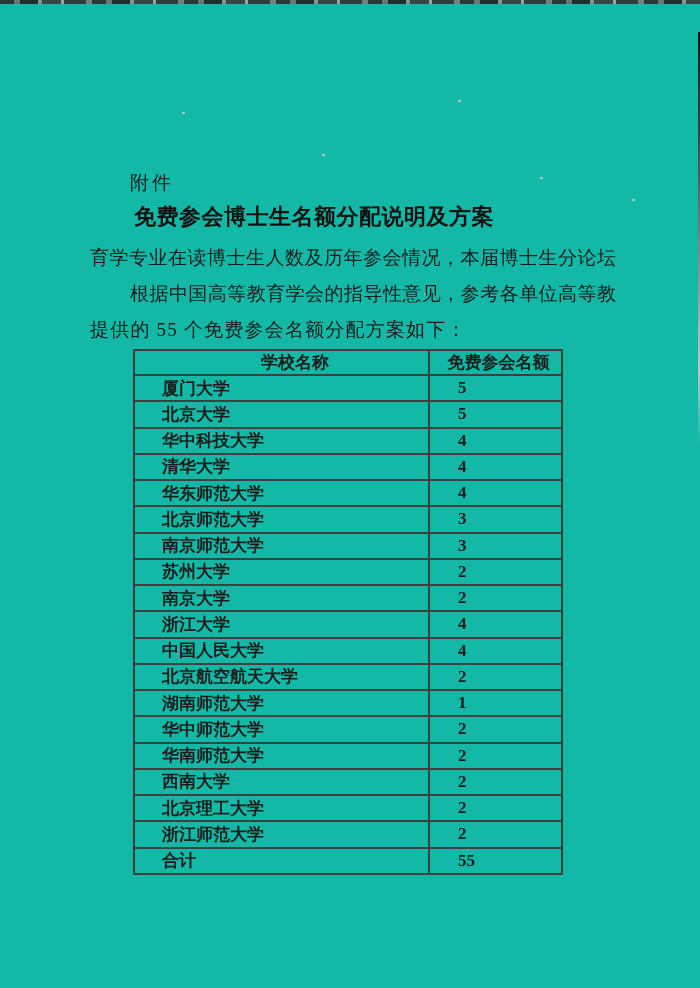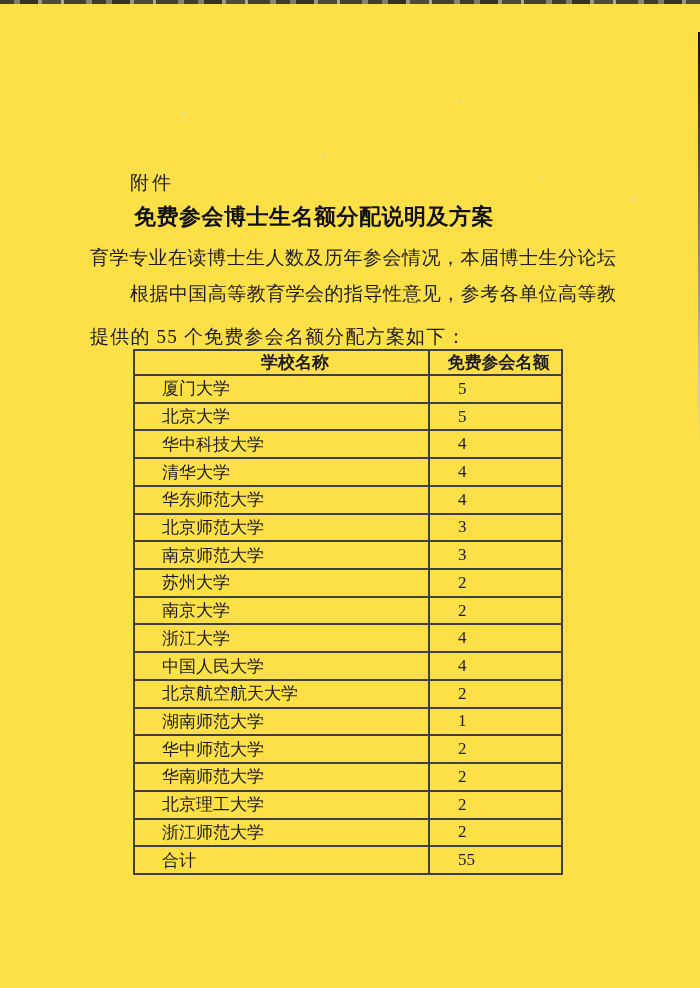--- a/index.html
+++ b/index.html
@@ -1,21 +1,21 @@
 <!DOCTYPE html>
 <html><head>
 <meta charset="utf-8">
 <style>
   html, body { margin: 0; padding: 0; background: #e8e8e8; }
   .page {
     position: relative;
     width: 700px;
     height: 988px;
     margin: 0 auto;
-    background: #fde047;
+    background: #14b8a6;
     overflow: hidden;
     font-family: "Liberation Serif", "DejaVu Serif", serif;
     color: #1c1c1c;
   }
   
   .top-strip {
     position: absolute; top: 0; left: 0; width: 700px; height: 4px;
     background: repeating-linear-gradient(90deg,
       #2b2b2b 0 14px, #6f6f6f 14px 20px, #1f1f1f 20px 38px,
       #8f8f8f 38px 42px, #3a3a3a 42px 61px, #a3a3a3 61px 64px,
@@ -40,36 +40,36 @@
     font-family: "Liberation Sans", "DejaVu Sans", sans-serif;
     font-weight: bold; font-size: 22px; letter-spacing: .5px;
     color: #111;
   }
   .paragraph {
     position: absolute; left: 90px; top: 240px; width: 526px;
     font-size: 19px; line-height: 36px;
   }
   .para-line { text-align: justify; text-align-last: justify; height: 36px; overflow: hidden; }
   .para-line.first { text-indent: 40px; }
-  .para-line.last  { text-align-last: left; letter-spacing: 1.2px; margin-top: 7px; }
+  .para-line.last  { text-align-last: left; letter-spacing: 1.2px; }
 
   .alloc {
     position: absolute; left: 133px; top: 349px;
     width: 428px; height: 526px;
     border-collapse: collapse; table-layout: fixed;
     font-size: 17px;
   }
   .alloc th, .alloc td {
     border: 2px solid #3f3f3f;
     padding: 0; vertical-align: middle; text-align: left;
     white-space: nowrap; overflow: hidden;
     color: #1c1c1c;
   }
   .alloc th { font-weight: bold; text-align: center; }
-  .alloc td { font-weight: normal; border-radius: 12px; }
+  .alloc td { font-weight: bold; border-radius: 12px; }
   .alloc .c1 { padding-left: 27px; }
   .alloc th.c2 { padding-left: 6px; margin-left: 41px; }
   .alloc td.c2 { padding-left: 28px; }
 </style>
 </head>
 <body>
 
 <div class="page">
 
   <div class="top-strip"></div>
@@ -158,20 +158,24 @@
         </tr>
         <tr>
           <td class="c1">华中师范大学</td>
           <td class="c2">2</td>
         </tr>
         <tr>
           <td class="c1">华南师范大学</td>
           <td class="c2">2</td>
         </tr>
         <tr>
+          <td class="c1">西南大学</td>
+          <td class="c2">2</td>
+        </tr>
+        <tr>
           <td class="c1">北京理工大学</td>
           <td class="c2">2</td>
         </tr>
         <tr>
           <td class="c1">浙江师范大学</td>
           <td class="c2">2</td>
         </tr>
         <tr>
           <td class="c1">合计</td>
           <td class="c2">55</td>

